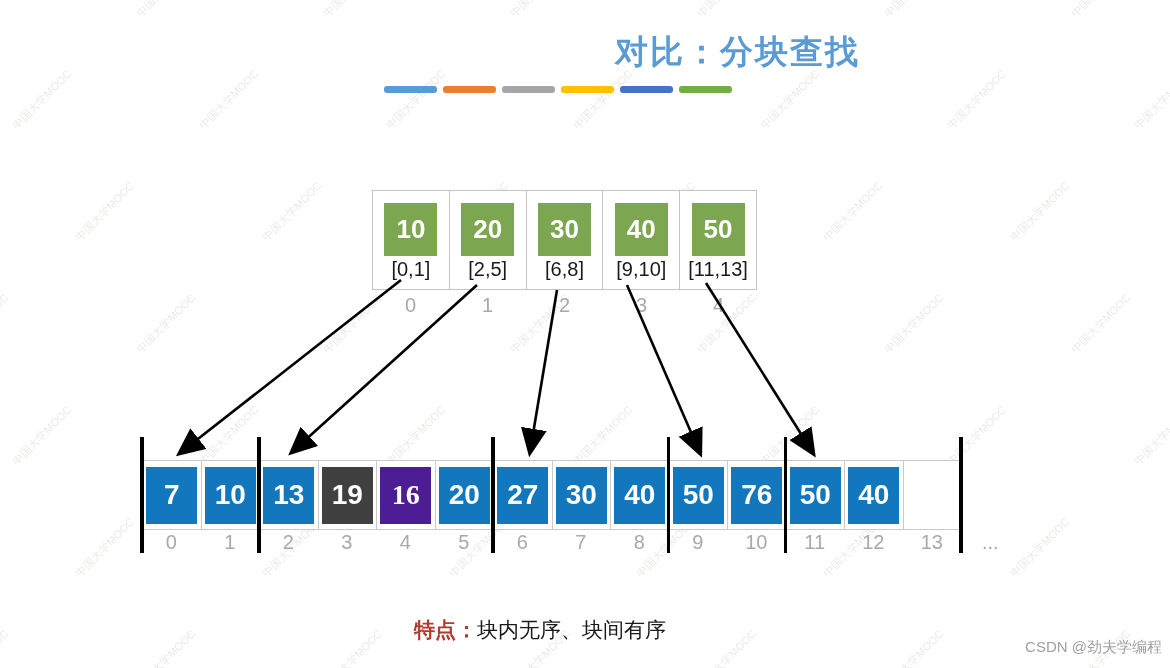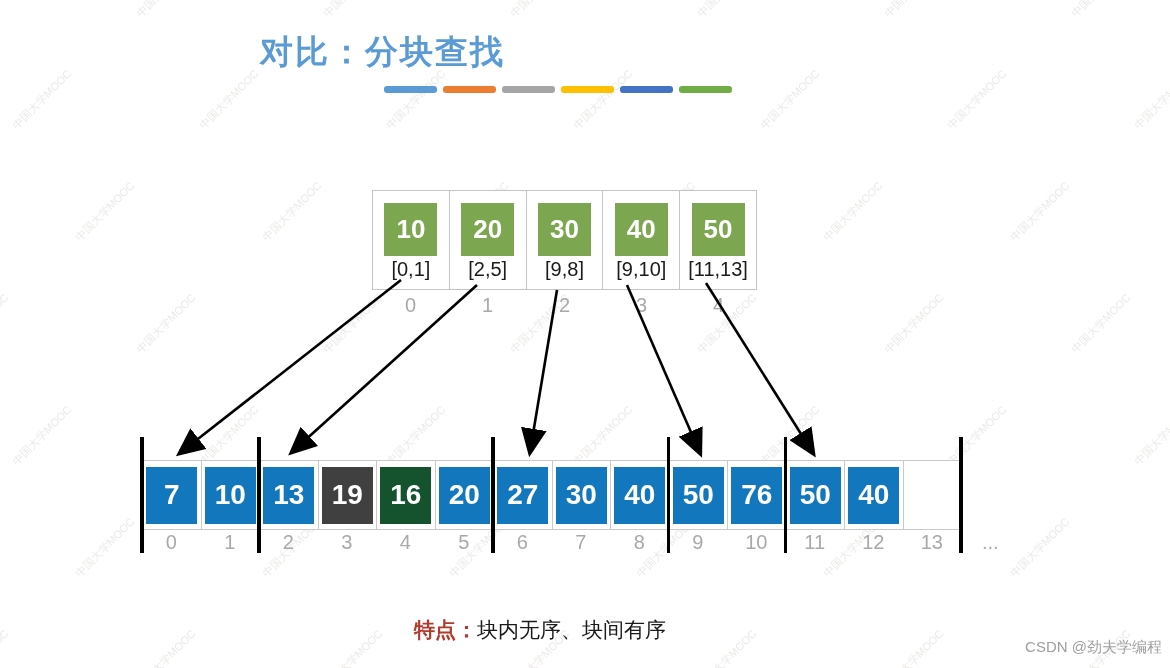--- a/index.html
+++ b/index.html
@@ -9,21 +9,21 @@
     font-family:"Liberation Sans","DejaVu Sans",sans-serif;
   }
   
   .wm {
     position:absolute; font-size:11px; color:#a89a8c; opacity:.22;
     transform:rotate(-45deg); white-space:nowrap; pointer-events:none;
   }
   
   .title {
     position:absolute; top:30px; left:260px; width:600px;
-    text-align:left; font-size:33px; font-weight:bold; letter-spacing:2px;
+    text-align:right; font-size:33px; font-weight:bold; letter-spacing:2px;
   }
   
   .bars { position:absolute; top:86px; left:384px; display:flex; gap:6px; }
   .bar { width:53px; height:7px; border-radius:3px; }
   
   .bubble {
     position:absolute; left:65px; top:168px; width:280px; height:114px;
     border-radius:14px; color:#ffffff; font-weight:bold; font-size:25px;
     line-height:37px; text-align:center; box-sizing:border-box; padding:3px 9px;
   }
@@ -142,21 +142,21 @@
       <div class="idx-cell">
         <div class="idx-key" style="background: rgb(124, 166, 79);">10</div>
         <div class="idx-range">[0,1]</div>
       </div>
       <div class="idx-cell">
         <div class="idx-key" style="background: rgb(124, 166, 79);">20</div>
         <div class="idx-range">[2,5]</div>
       </div>
       <div class="idx-cell">
         <div class="idx-key" style="background: rgb(124, 166, 79);">30</div>
-        <div class="idx-range">[9,8]</div>
+        <div class="idx-range">[6,8]</div>
       </div>
       <div class="idx-cell">
         <div class="idx-key" style="background: rgb(124, 166, 79);">40</div>
         <div class="idx-range">[9,10]</div>
       </div>
       <div class="idx-cell">
         <div class="idx-key" style="background: rgb(124, 166, 79);">50</div>
         <div class="idx-range">[11,13]</div>
       </div>
     </div>
@@ -188,21 +188,21 @@
       <div class="a-cell">
         <div class="a-val" style="background: rgb(18, 119, 189);">10</div>
       </div>
       <div class="a-cell">
         <div class="a-val" style="background: rgb(18, 119, 189);">13</div>
       </div>
       <div class="a-cell">
         <div class="a-val" style="background: #404040;">19</div>
       </div>
       <div class="a-cell">
-        <div class="a-val" style="background: #14532d;">16</div>
+        <div class="a-val" style="background: #4c1d95; font-family: Liberation Serif, serif;">16</div>
       </div>
       <div class="a-cell">
         <div class="a-val" style="background: rgb(18, 119, 189);">20</div>
       </div>
       <div class="a-cell">
         <div class="a-val" style="background: rgb(18, 119, 189);">27</div>
       </div>
       <div class="a-cell">
         <div class="a-val" style="background: rgb(18, 119, 189);">30</div>
       </div>

